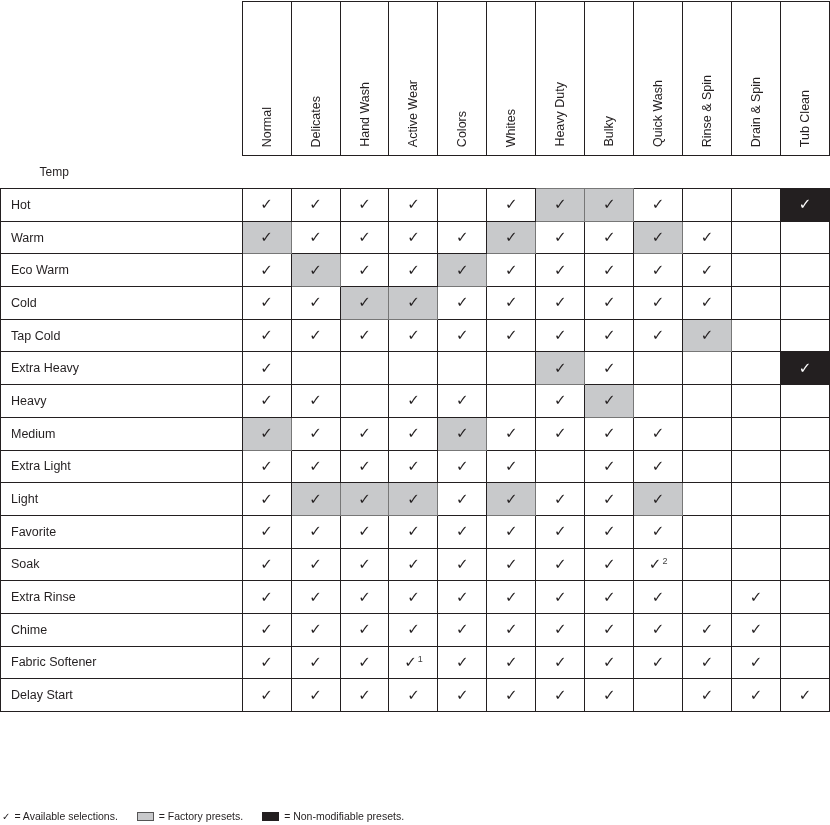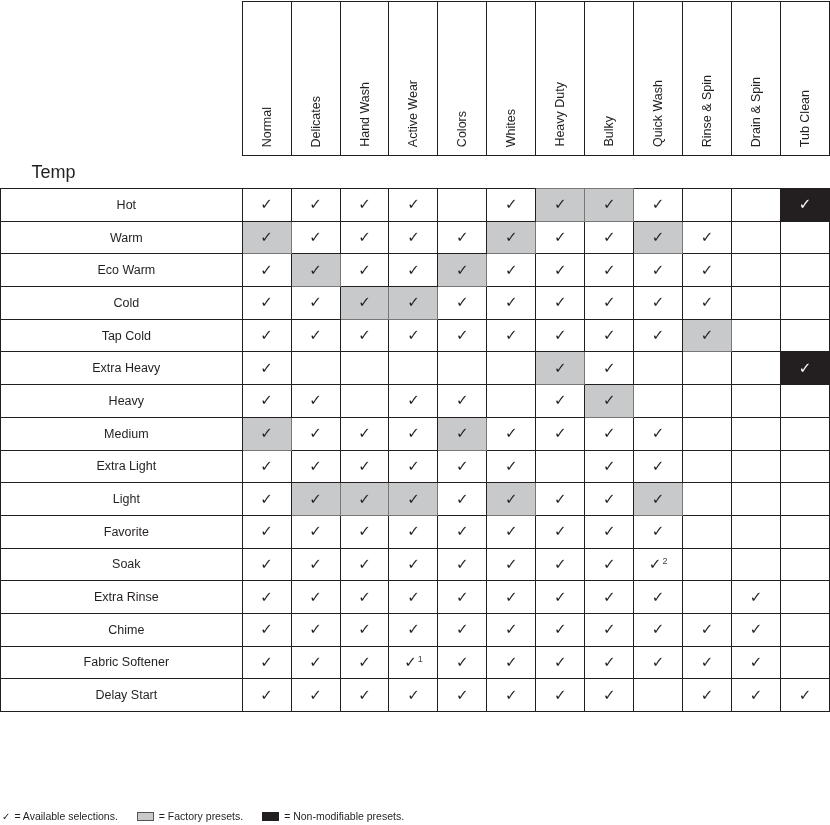--- a/index.html
+++ b/index.html
@@ -6,26 +6,26 @@
   body { width: 830px; height: 825px; position: relative; overflow: hidden;
          font-family: "Liberation Sans", sans-serif; color: #231f20; }
   table.grid { position: absolute; left: 0; top: 1px; border-collapse: collapse; table-layout: fixed; }
   table.grid td, table.grid th { padding: 0; box-sizing: border-box; }
   col.label-col { width: 242px; }
   col.prog-col { width: 49px; }
   th.prog-head { height: 154px; border: 1.5px solid #231f20; vertical-align: bottom; background: #fff; }
   th.prog-head .vt { writing-mode: vertical-rl; transform: rotate(180deg); font-weight: normal;
                      font-size: 12.5px; white-space: nowrap; display: inline-block; padding-bottom: 0; margin-bottom: 4px; }
   th.blank-head { border: none; }
-  tr.section td.sec-label { height: 33px; font-size: 18px; padding-left: 31px; vertical-align: middle; }
+  tr.section td.sec-label { height: 33px; font-size: 12px; padding-left: 39px; vertical-align: middle; }
   tr.section.temp td { border: none; }
   tr.section.boxed td.sec-label { border: 1.5px solid #231f20; border-right: 1.5px solid #777; }
   tr.section.boxed td.sec-tub { border: 1.5px solid #231f20; border-left: 1.5px solid #777; }
   tr.data td { height: 32.7px; border: 1.5px solid #231f20; font-size: 12.5px; text-align: center; vertical-align: middle; }
-  tr.data td.row-label { text-align: center; padding-left: 10px; border-left: 1.5px solid #231f20; margin-left: 40px; }
+  tr.data td.row-label { text-align: left; padding-left: 10px; border-left: 1.5px solid #231f20; margin-left: 40px; }
   tr.data td.cell.factory { background: #c8c9cb; border-color: #777; }
   tr.data td.cell.locked { background: #231f20; color: #ffffff; }
   .chk { font-size: 15px; line-height: 1; font-family: "DejaVu Sans", sans-serif; }
   .sup { font-size: 9px; vertical-align: 5px; margin-left: 1px; color: #444; }
   .legend { position: absolute; left: 2px; top: 810px; font-size: 10.5px; display: flex; align-items: center; gap: 0; }
   .legend .item { display: flex; align-items: center; margin-right: 19px; }
   .legend .sw { display: inline-block; width: 17px; height: 9px; margin-right: 5px; box-sizing: border-box; }
   .legend .sw.factory { background: #c8c9cb; border: 1px solid #555; }
   .legend .sw.locked { background: #231f20; }
   .legend .chk-small { font-size: 10px; margin-right: 4px; font-family: "DejaVu Sans", sans-serif; }

